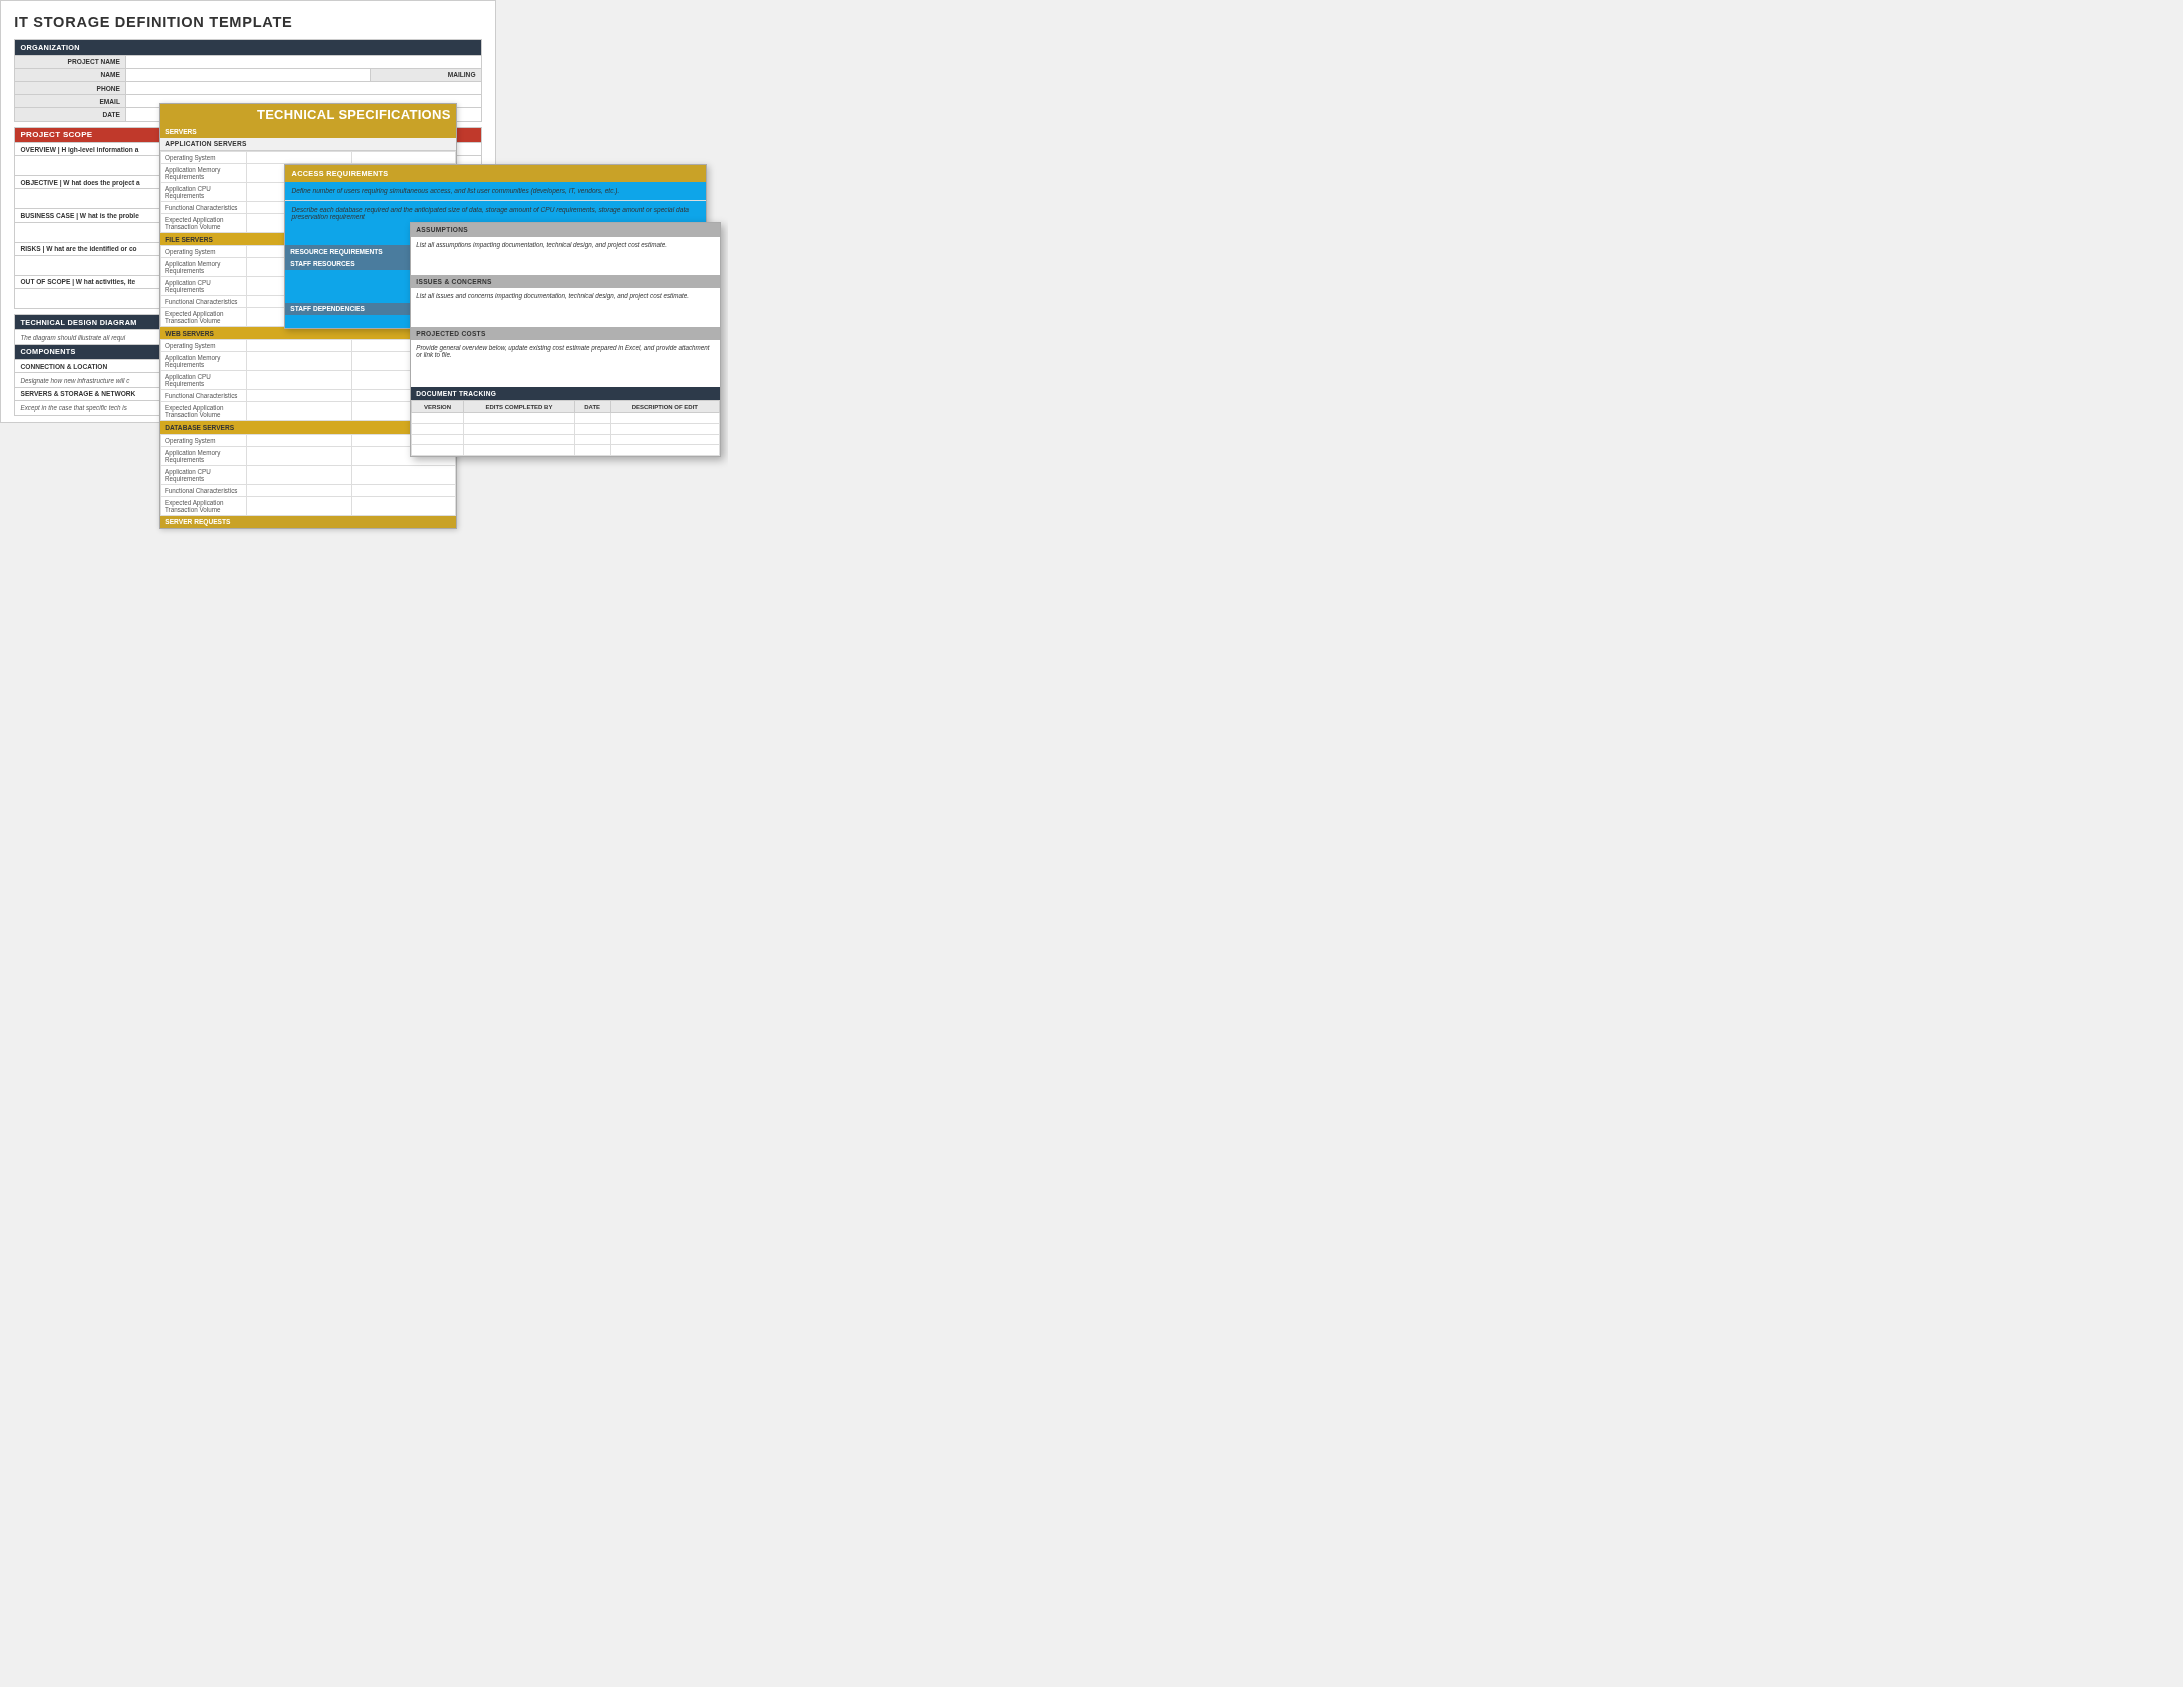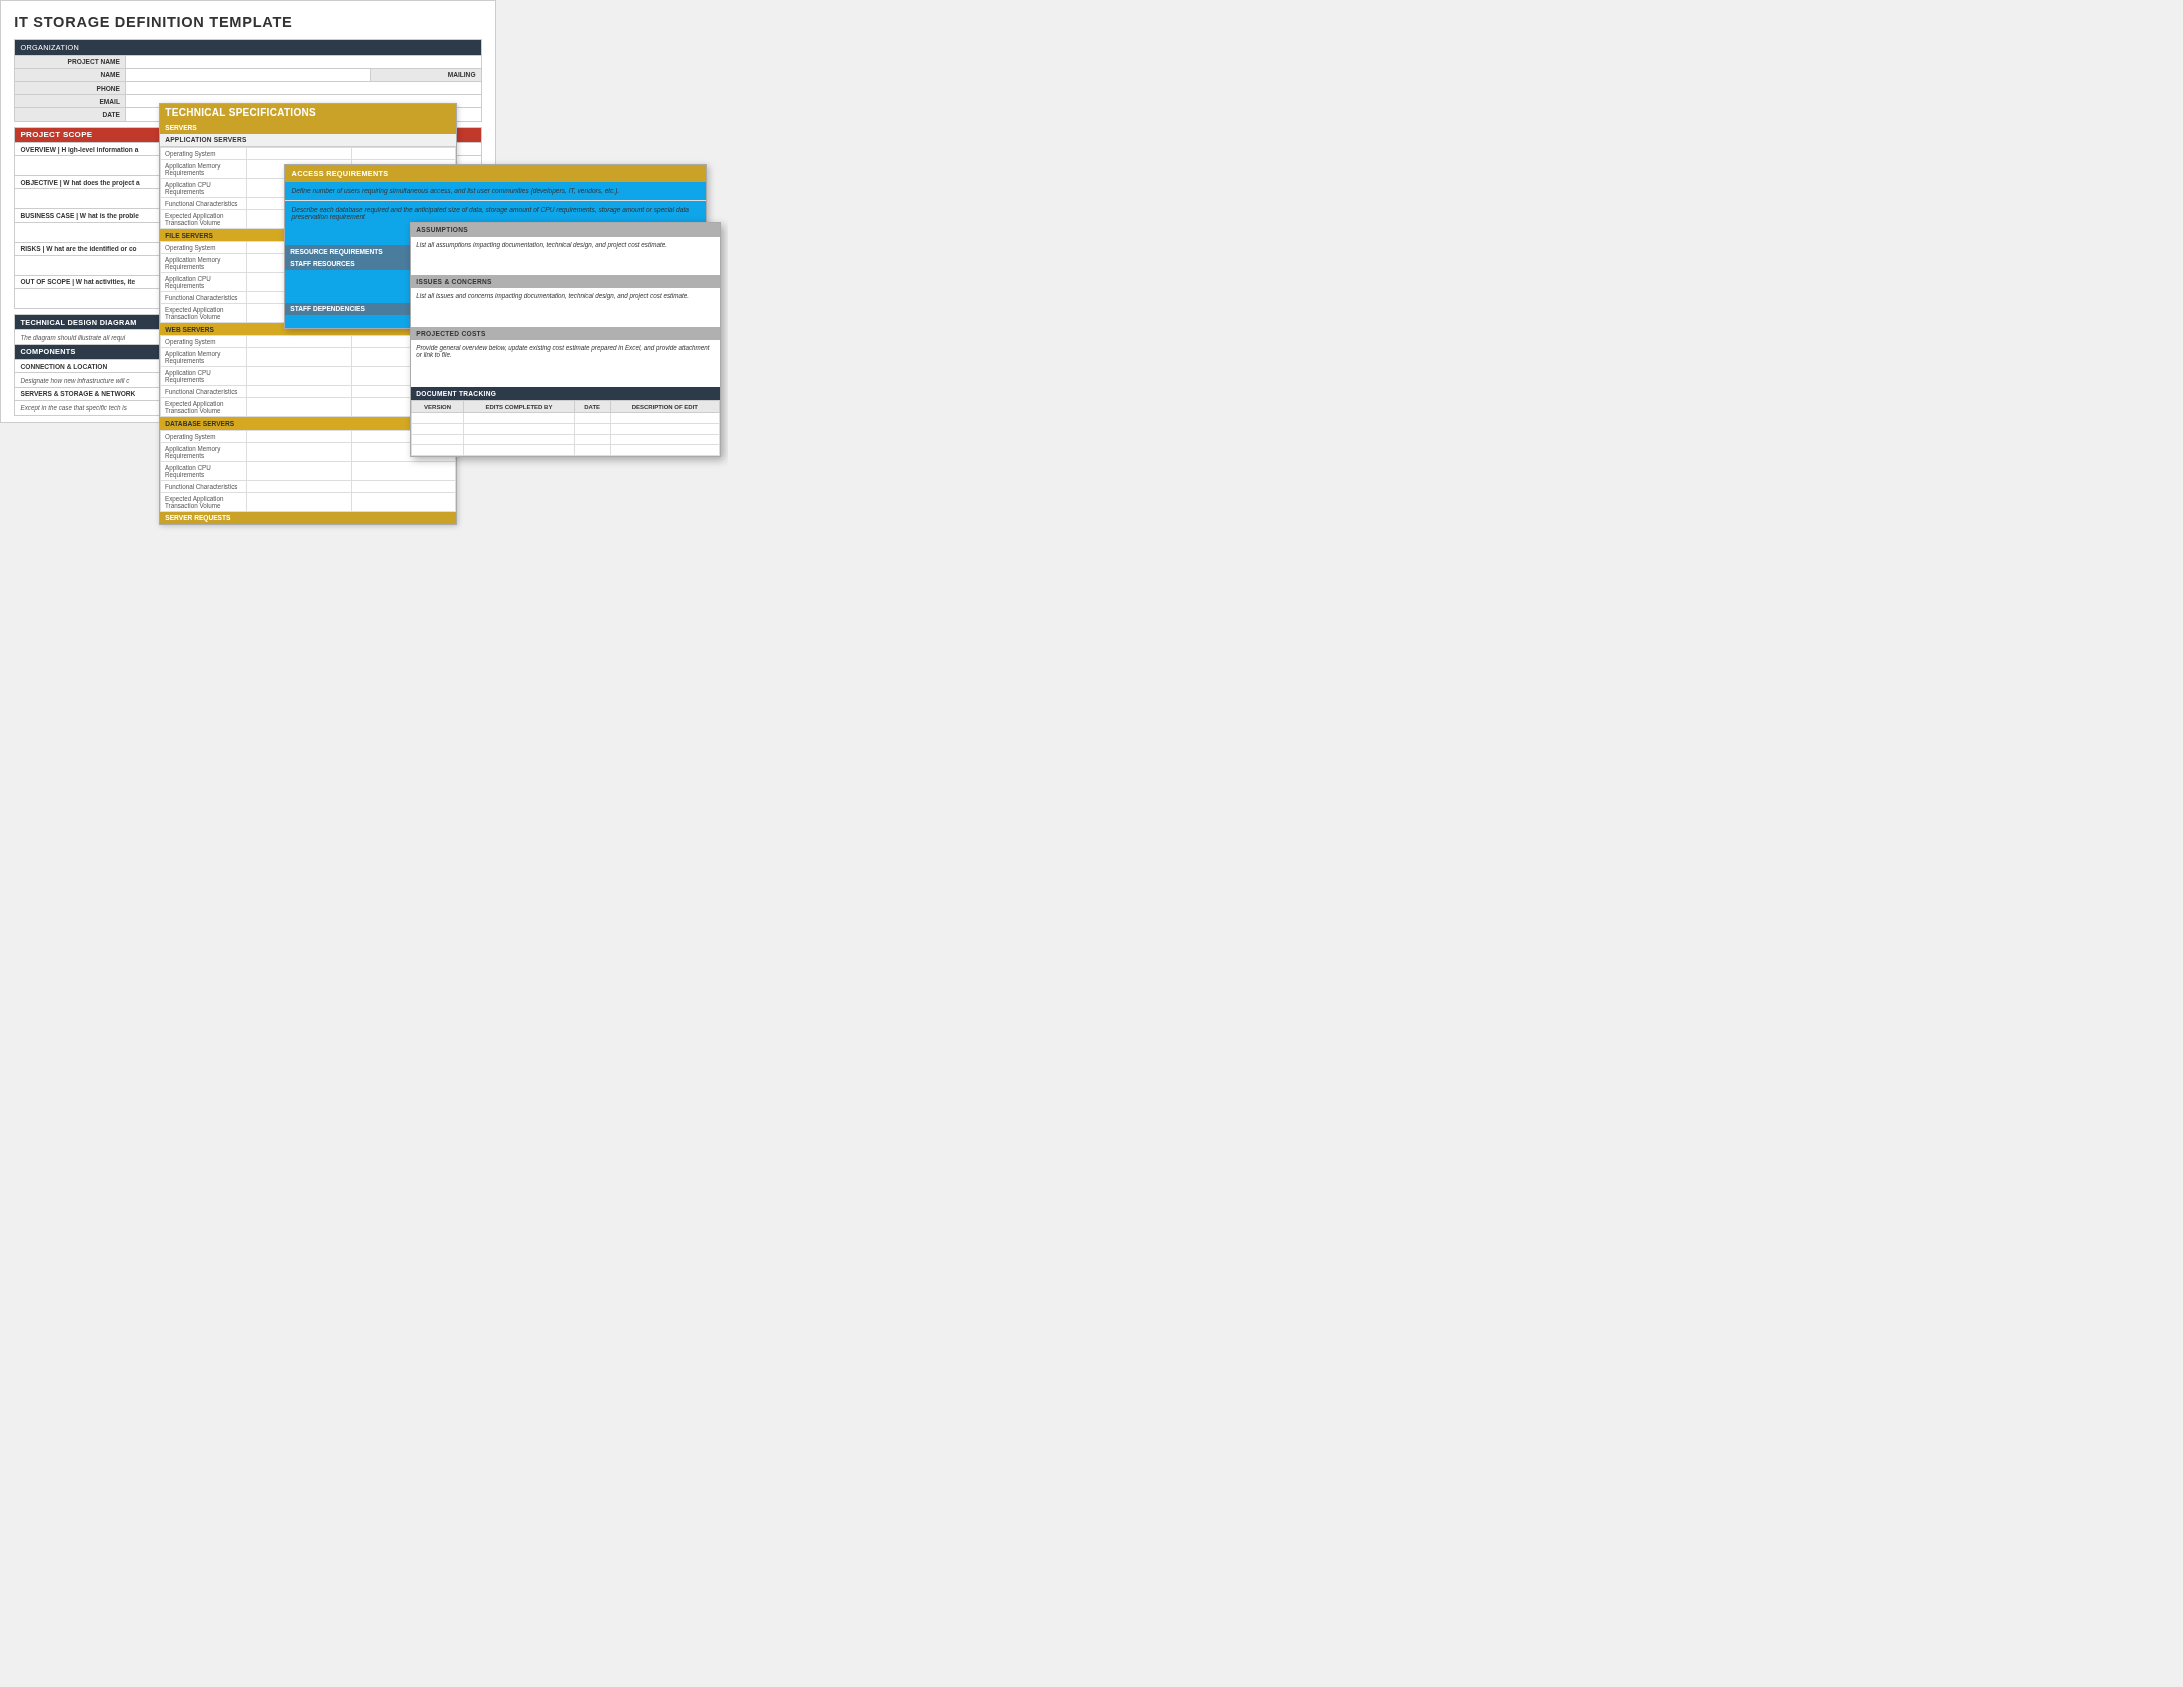--- a/index.html
+++ b/index.html
@@ -33,21 +33,21 @@
       border-collapse: collapse;
       font-size: 7.3px;
     }
     .main-table td, .main-table th {
       border: 0.7px solid #ccc;
       padding: 2.6px 5.3px;
     }
     .header-row-dark {
       background: #2d3a4a;
       color: #fff;
-      font-weight: normal;
+      font-weight: bold;
       font-size: 7.3px;
       letter-spacing: 0.3px;
     }
     .label-cell {
       background: #e8e8e8;
       font-weight: bold;
       font-size: 6.6px;
       text-align: right;
       width: 60px;
       color: #333;
@@ -75,23 +75,24 @@
       top: 103px; left: 159px;
       width: 298px;
       background: #fff;
       border: 0.7px solid #aaa;
       box-shadow: 1.3px 1.3px 5.3px rgba(0,0,0,0.2);
     }
     .tech-header {
       background: #c9a227;
       color: #fff;
       font-weight: bold;
-      font-size: 10px;
+      font-size: 13px;
       padding: 3.3px 5.3px;
       letter-spacing: 0.3px;
+      text-align: right;
     }
     .tech-sub-header {
       background: #c9a227;
       color: #fff;
       font-weight: bold;
       font-size: 6.6px;
       padding: 2.6px 5.3px;
     }
     .tech-section-header {
       background: #f0f0f0;

